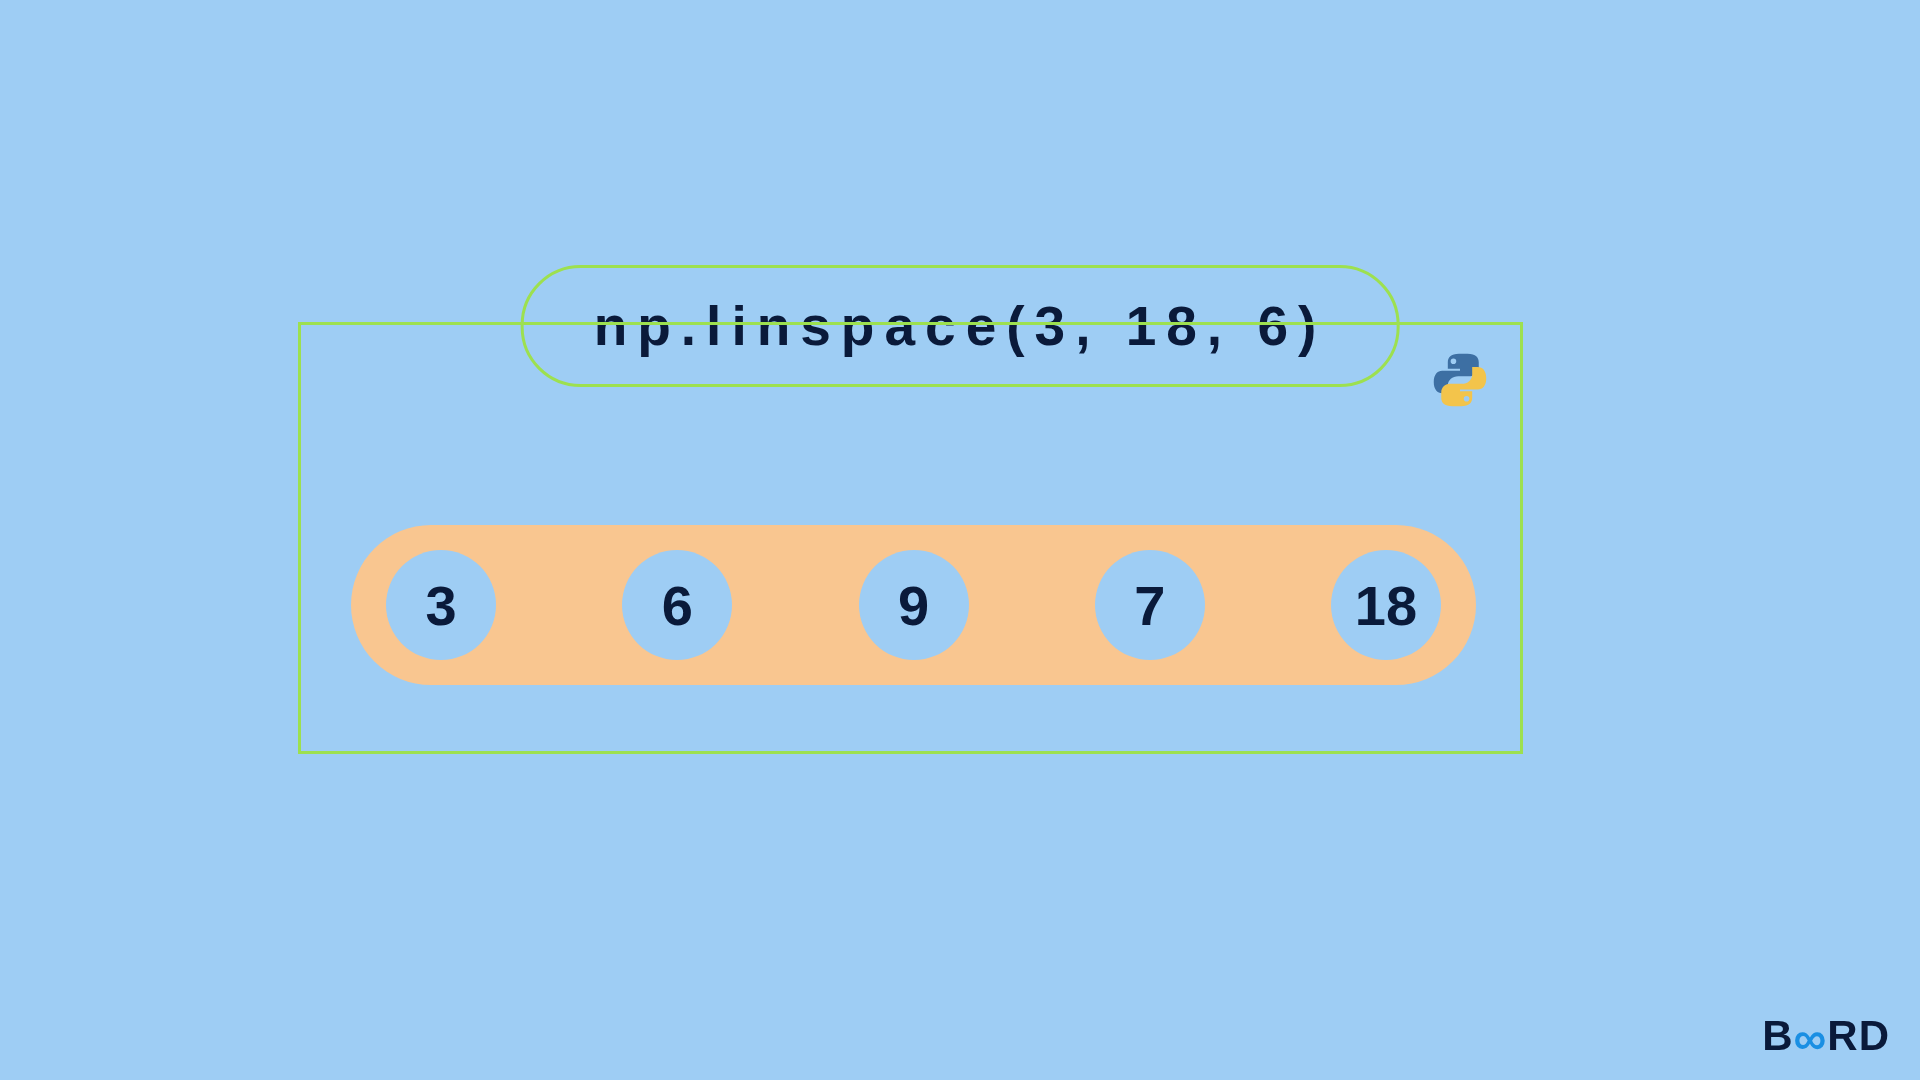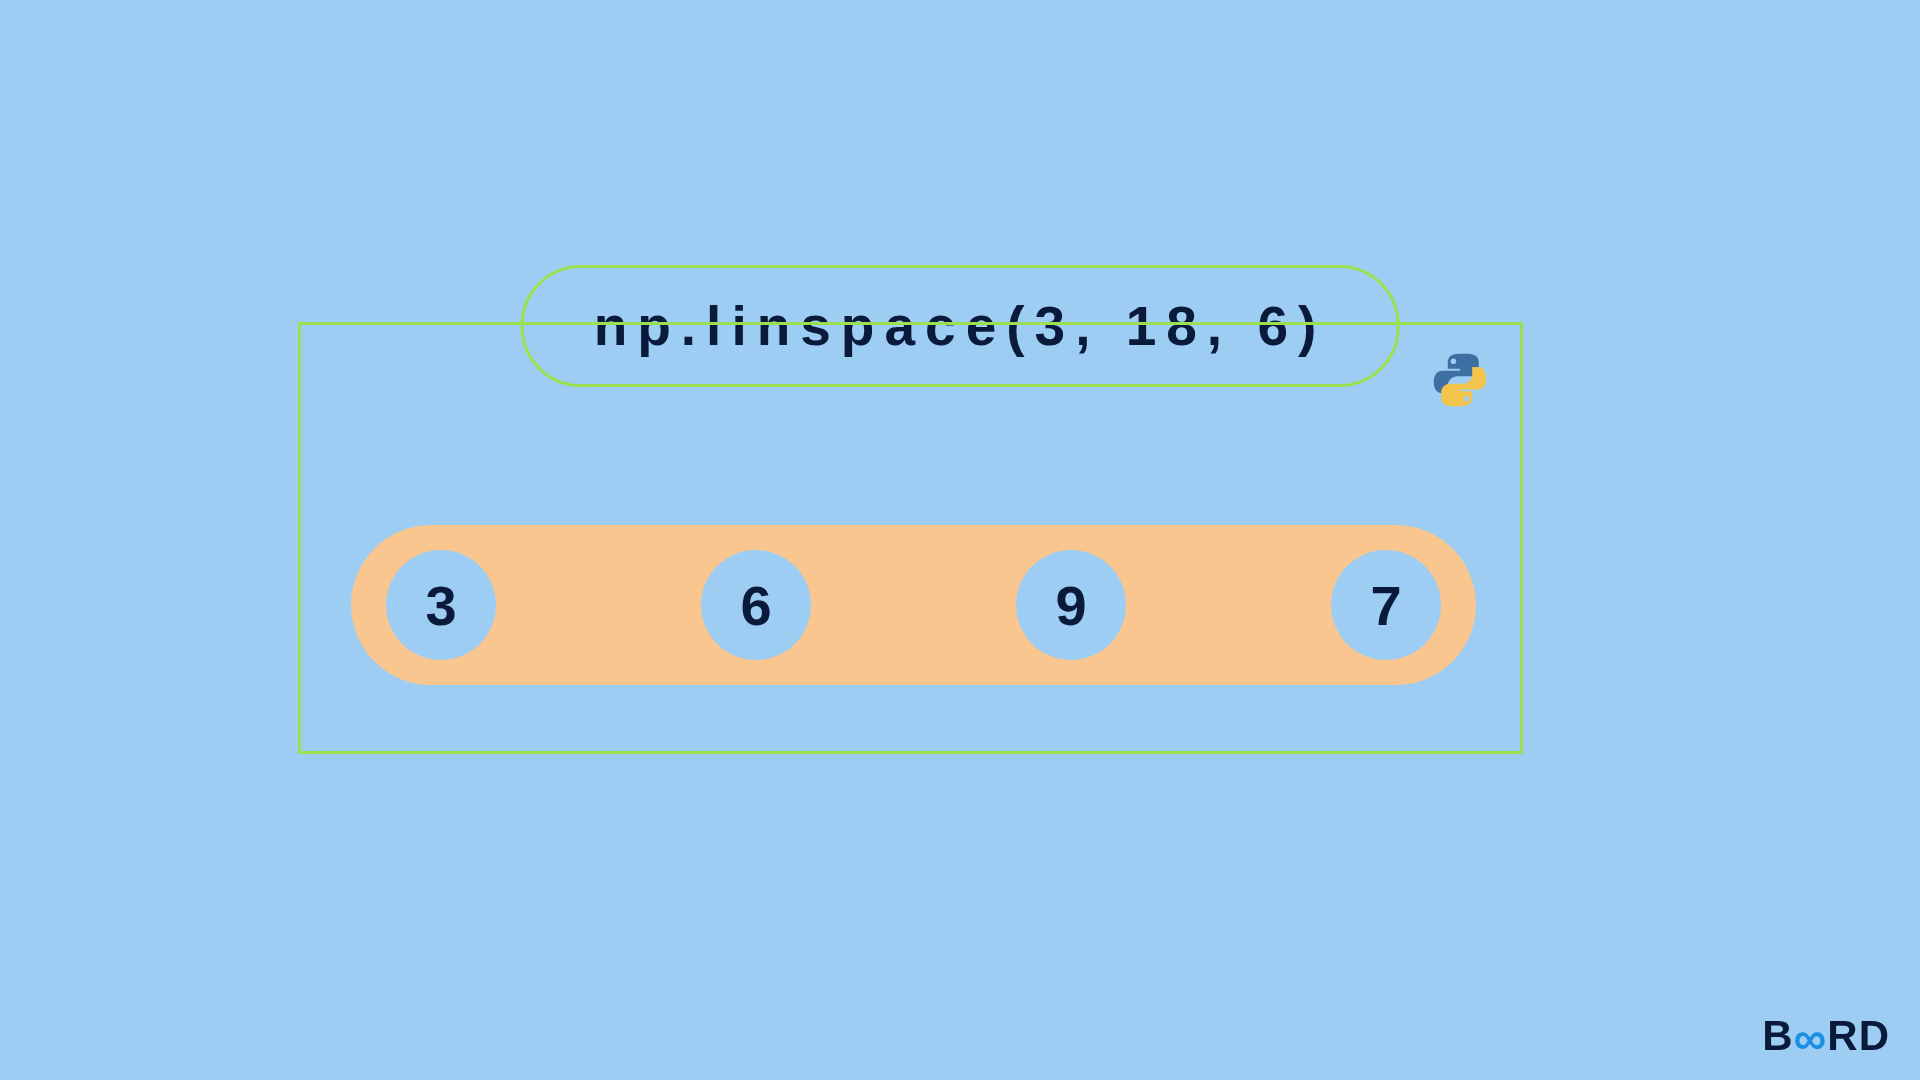--- a/index.html
+++ b/index.html
@@ -104,20 +104,21 @@
       <path fill="#3d6fa3" d="M31 4c-9 0-12 4-12 9v7h13v2H13c-5 0-9 4-9 12s4 12 9 12h6v-8c0-6 5-10 11-10h13c5 0 9-4 9-9V13c0-5-3-9-12-9H31zm-6 5a3 3 0 1 1 0 6 3 3 0 0 1 0-6z"></path>
       <path fill="#f3c44b" d="M33 60c9 0 12-4 12-9v-7H32v-2h19c5 0 9-4 9-12s-4-12-9-12h-6v8c0 6-5 10-11 10H21c-5 0-9 4-9 9v6c0 5 3 9 12 9h9zm6-5a3 3 0 1 1 0-6 3 3 0 0 1 0 6z"></path>
     </svg>
   </span>
 
   <div class="array-pill">
     <div class="value-circle">3</div>
     <div class="value-circle">6</div>
     <div class="value-circle">9</div>
     <div class="value-circle">7</div>
+    <div class="value-circle">18</div>
   </div>
 </div>
 
 <div class="brand-logo">
   <span>B</span>
     <span class="inf">∞</span>
     <span>RD</span>
 </div>
 
 </body></html>

